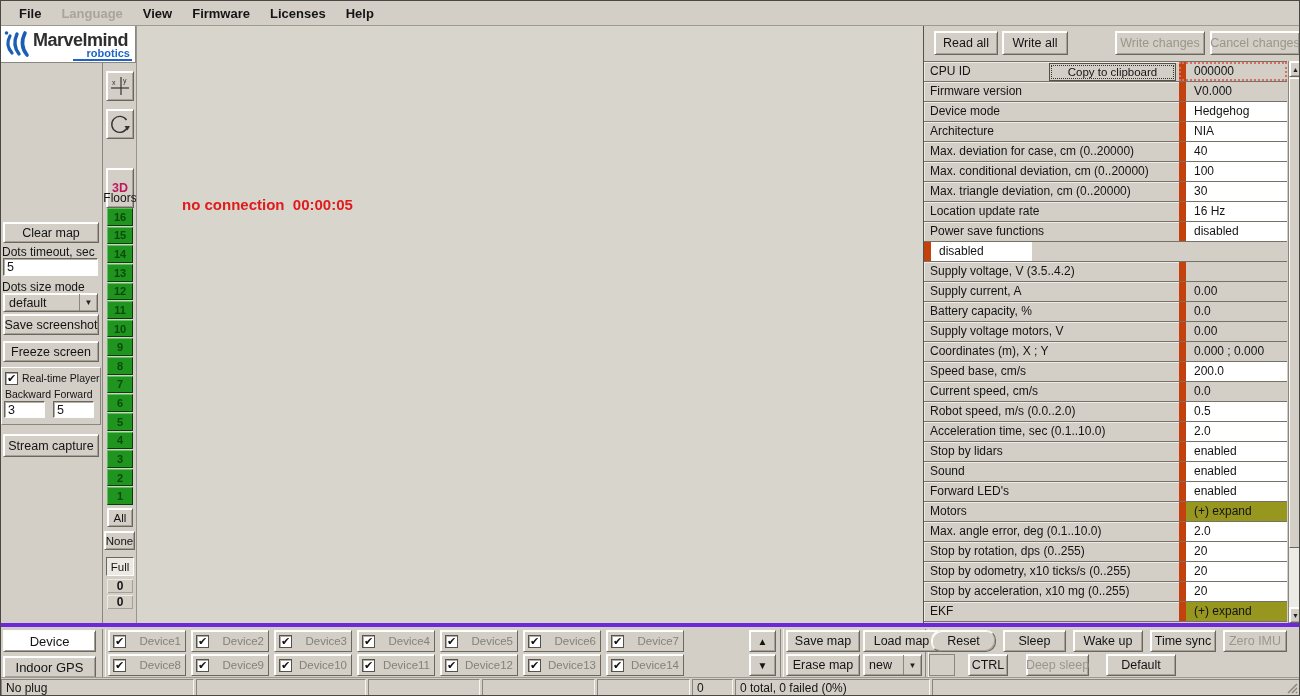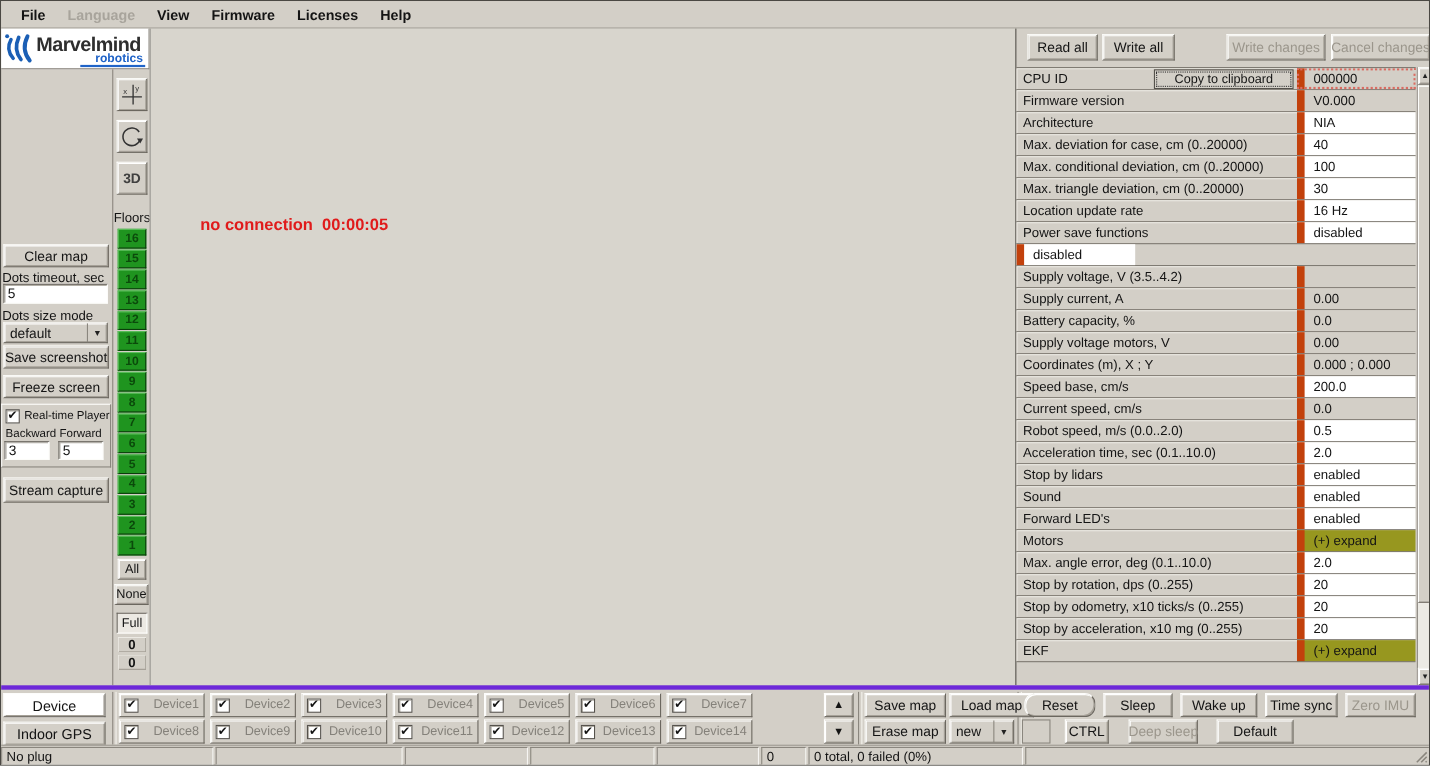--- a/index.html
+++ b/index.html
@@ -147,21 +147,21 @@
         <text x="3" y="10" font-size="7" fill="#333">x</text>
         <text x="14" y="8" font-size="7" fill="#333">y</text>
       </svg>
     </div>
     <div class="btn sq" style="top:46px;height:30px;">
       <svg width="22" height="22" viewBox="0 0 22 22">
         <path d="M17.5 7 A8 8 0 1 0 18.5 13.5" fill="none" stroke="#333" stroke-width="1.4"></path>
         <polygon points="15.5,13 21,13 18.5,17.5" fill="#333"></polygon>
       </svg>
     </div>
-    <div class="btn sq" style="top:84px;height:30px;color:#404040;font-weight:bold;">3D</div>
+    <div class="btn sq" style="top:105px;height:40px;color:#be185d;font-weight:bold;">3D</div>
     <div style="position:absolute;left:0;top:128px;width:34px;text-align:center;font-size:12px;">Floors</div>
     <div id="floors-list">
         <div class="floor-btn">16</div>
         <div class="floor-btn">15</div>
         <div class="floor-btn">14</div>
         <div class="floor-btn">13</div>
         <div class="floor-btn">12</div>
         <div class="floor-btn">11</div>
         <div class="floor-btn">10</div>
         <div class="floor-btn">9</div>
@@ -195,20 +195,24 @@
     <div id="ptable">
         <div class="prow">
           <div class="plabel"><span>CPU ID</span><div class="copy-btn">Copy to clipboard</div></div>
           <div class="pvalue selected">000000</div>
         </div>
         <div class="prow">
           <div class="plabel"><span>Firmware version</span></div>
           <div class="pvalue gray">V0.000</div>
         </div>
         <div class="prow">
+          <div class="plabel"><span>Device mode</span></div>
+          <div class="pvalue white">Hedgehog</div>
+        </div>
+        <div class="prow">
           <div class="plabel"><span>Architecture</span></div>
           <div class="pvalue white">NIA</div>
         </div>
         <div class="prow">
           <div class="plabel"><span>Max. deviation for case, cm (0..20000)</span></div>
           <div class="pvalue white">40</div>
         </div>
         <div class="prow">
           <div class="plabel"><span>Max. conditional deviation, cm (0..20000)</span></div>
           <div class="pvalue white">100</div>

